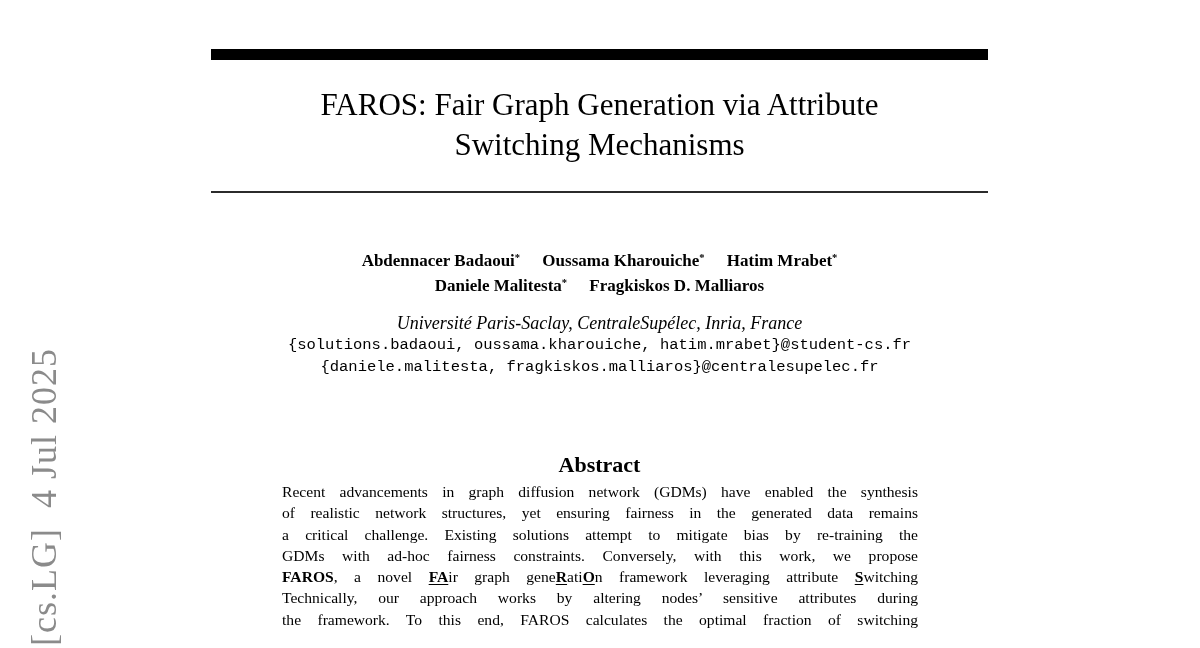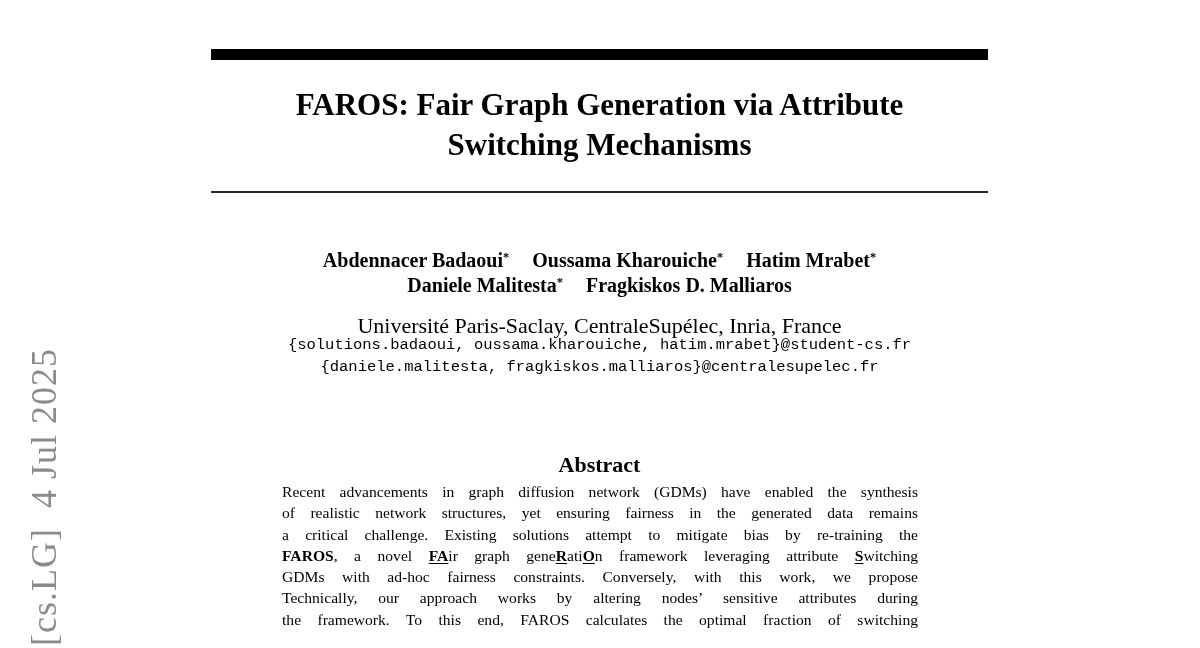--- a/index.html
+++ b/index.html
@@ -34,41 +34,42 @@
     width: 777px; height: 2px;
     background: #2b2b2b;
   }
   .title {
     position: absolute;
     left: 211px; top: 85px;
     width: 777px;
     margin: 0;
     text-align: center;
     font-size: 31px;
-    font-weight: bold;
+    font-weight: normal;
     line-height: 40px;
   }
   .title-line { display: block; }
   .authors {
     position: absolute;
     left: 211px; top: 247px;
     width: 777px;
     text-align: center;
     font-weight: bold;
-    font-size: 20px;
+    font-size: 17px;
     line-height: 21.5px;
   }
   .author { margin: 0 9px; white-space: nowrap; }
   .ast { font-size: 0.62em; vertical-align: 0.5em; font-weight: bold; }
   .affiliation {
     position: absolute;
     left: 211px; top: 313px;
     width: 777px;
     text-align: center;
-    font-size: 22px;
+    font-size: 18px;
+    font-style: italic;
   }
   .emails {
     position: absolute;
     left: 211px; top: 335px;
     width: 777px;
     text-align: center;
     font-family: "Liberation Mono", monospace;
     font-size: 15.5px;
     line-height: 21.5px;
   }
@@ -132,19 +133,19 @@
     <span class="email-line">{solutions.badaoui, oussama.kharouiche, hatim.mrabet}@student-cs.fr</span>
     <span class="email-line">{daniele.malitesta, fragkiskos.malliaros}@centralesupelec.fr</span>
   </div>
 
   <div class="abstract-heading">Abstract</div>
 
   <div class="abstract-body">
       <div class="jline"><span>Recent advancements in graph diffusion network (GDMs) have enabled the synthesis</span></div>
       <div class="jline"><span>of realistic network structures, yet ensuring fairness in the generated data remains</span></div>
       <div class="jline"><span>a critical challenge. Existing solutions attempt to mitigate bias by re-training the</span></div>
+      <div class="jline"><span>GDMs with ad-hoc fairness constraints. Conversely, with this work, we propose</span></div>
       <div class="jline"><span class="b">FAROS</span><span>, a novel </span><span class="b u">FA</span><span>ir graph gene</span><span class="b u">R</span><span>ati</span><span class="b u">O</span><span>n framework leveraging attribute </span><span class="b u">S</span><span>witching</span></div>
-      <div class="jline"><span>GDMs with ad-hoc fairness constraints. Conversely, with this work, we propose</span></div>
       <div class="jline"><span>Technically, our approach works by altering nodes’ sensitive attributes during</span></div>
       <div class="jline"><span>the framework. To this end, FAROS calculates the optimal fraction of switching</span></div>
     </div>
 
 </div>
 
 </body></html>

